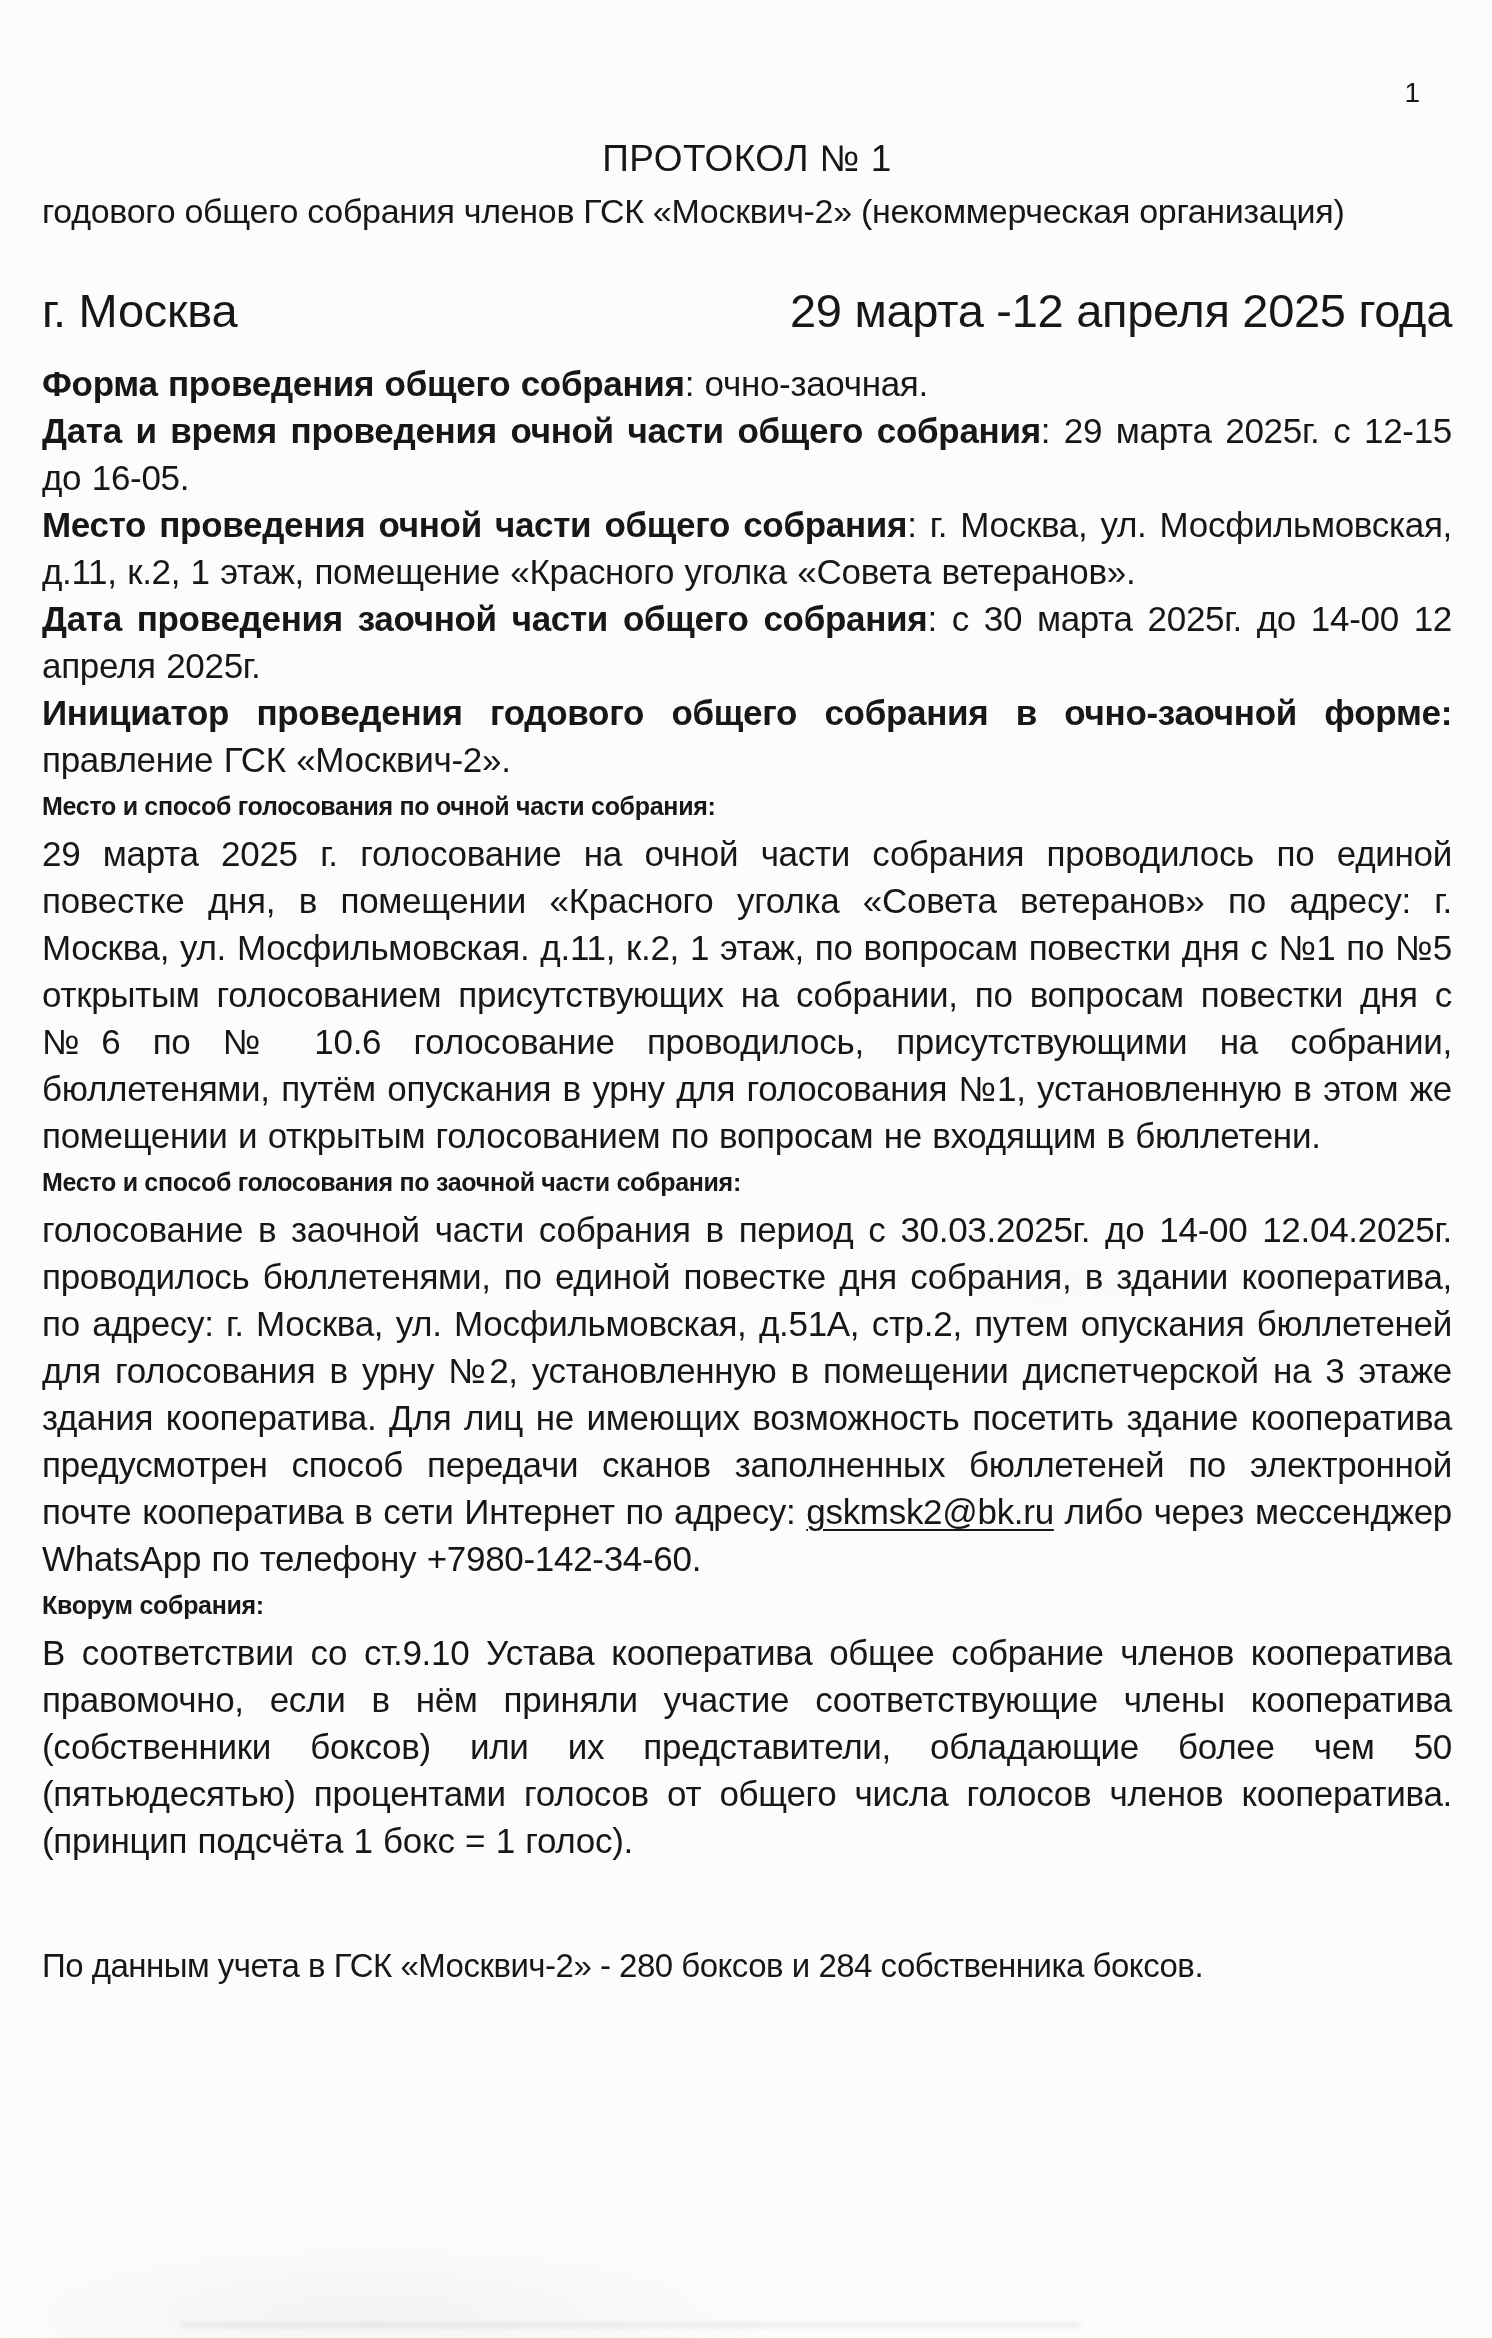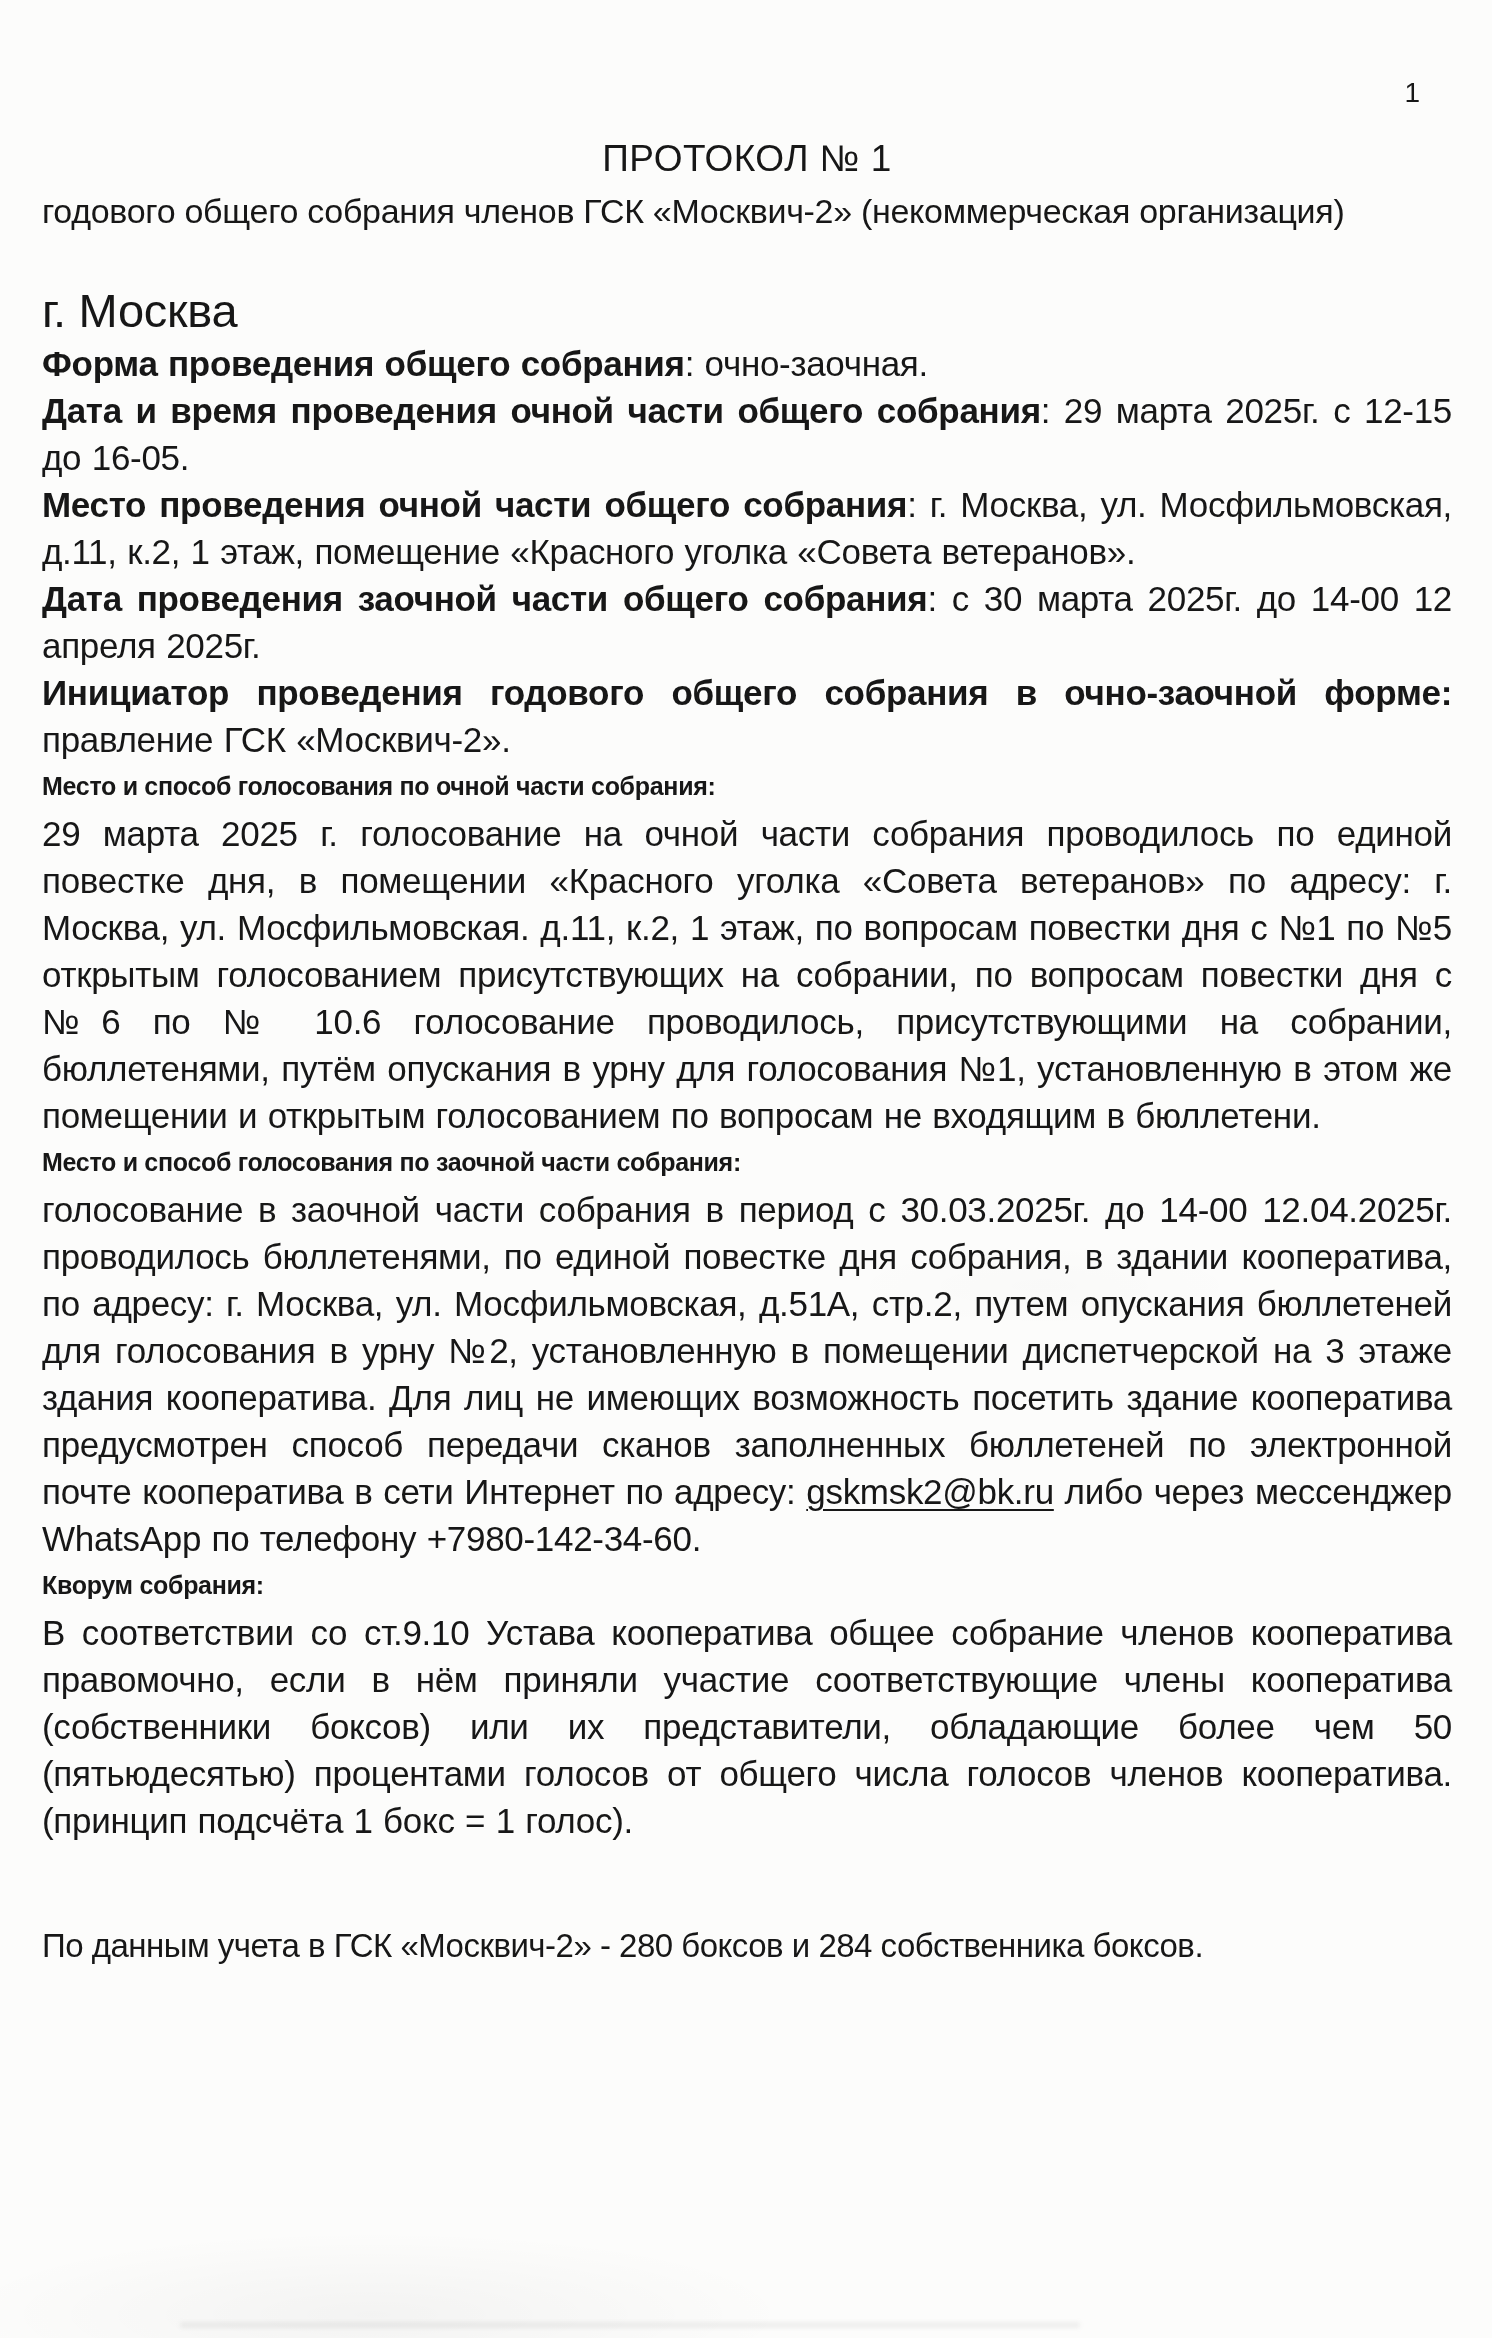--- a/index.html
+++ b/index.html
@@ -55,21 +55,21 @@
   .dateline {
     margin-top: 56px;
     display: flex;
     justify-content: space-between;
     align-items: baseline;
     font-size: 47px;
     line-height: 47px;
     letter-spacing: -0.3px;
   }
 
-  .body-text { margin-top: 6px; }
+  .body-text { margin-top: 26px; }
 
   .para {
     font-size: 35px;
     line-height: 47px;
     text-align: justify;
     letter-spacing: -0.3px;
     word-spacing: 1px;
   }
 
   .para b, .heading { font-weight: 700; }
@@ -111,20 +111,21 @@
 <div class="page">
 
   <div class="page-number">1</div>
 
   <h1 class="title">ПРОТОКОЛ № 1</h1>
 
   <div class="subtitle">годового общего собрания членов ГСК «Москвич-2» (некоммерческая организация)</div>
 
   <div class="dateline">
     <span>г. Москва</span>
+    <span>29 марта -12 апреля 2025 года</span>
   </div>
 
   <div class="body-text">
 
     <p class="para"><b>Форма проведения общего собрания</b><span>: очно-заочная.</span></p>
 
     <p class="para"><b>Дата и время проведения очной части общего собрания</b><span>: 29 марта 2025г. с 12-15 до 16-05.</span></p>
 
     <p class="para"><b>Место проведения очной части общего собрания</b><span>: г. Москва, ул. Мосфильмовская, д.11, к.2, 1 этаж, помещение «Красного уголка «Совета ветеранов».</span></p>
 

